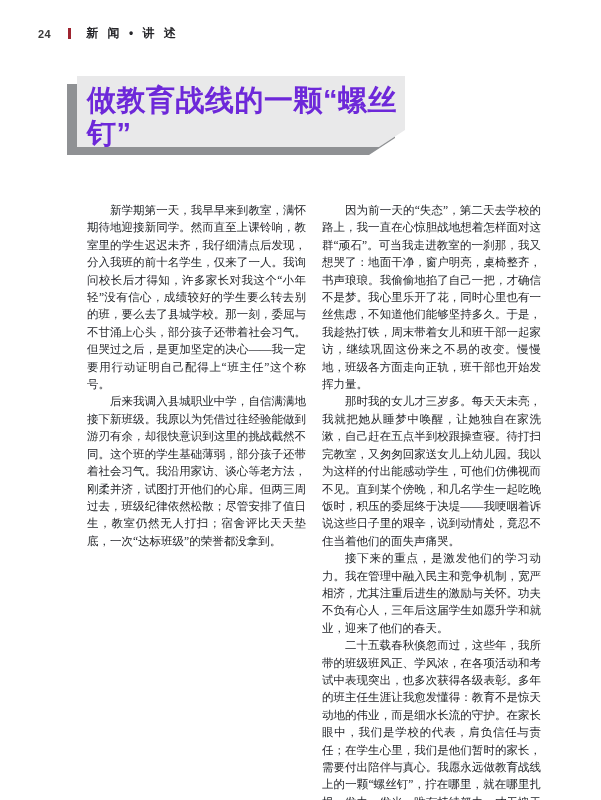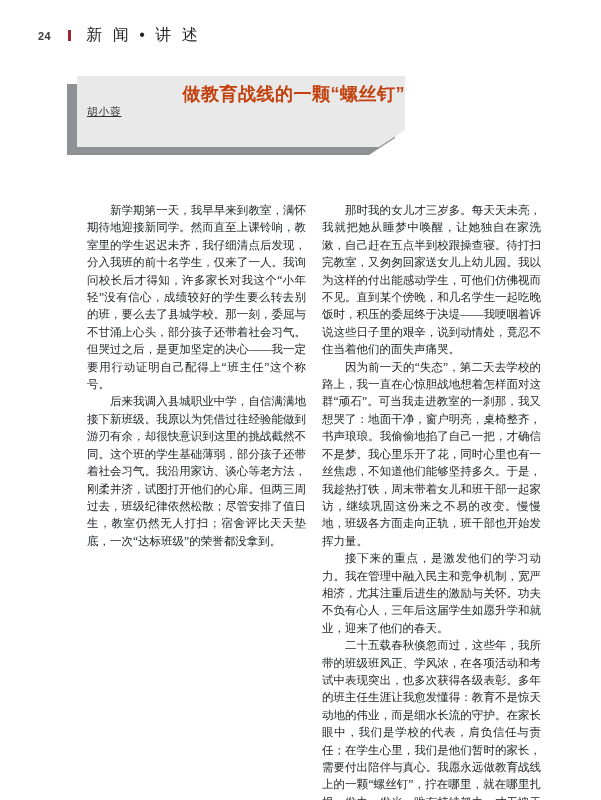--- a/index.html
+++ b/index.html
@@ -21,41 +21,41 @@
   }
   .page-num {
     font-size: 11px; font-weight: bold; color: #3a3a3a;
     letter-spacing: 0.5px;
   }
   .head-bar {
     width: 3px; height: 11px; background: var(--accent);
     margin: 0 5px 0 7px;
   }
   .section-title {
-    font-size: 16px; font-weight: normal; color: #26262a;
+    font-size: 12px; font-weight: bold; color: #26262a;
     letter-spacing: 3px;
   }
 
   
   .title-wrap { position: absolute; left: 67px; top: 76px; width: 340px; height: 82px; }
   .title-shadow {
     position: absolute; left: 0; top: 8px; width: 328px; height: 71px;
     background: #8f9194;
     clip-path: polygon(0 0, 100% 0, 100% calc(100% - 17px), calc(100% - 26px) 100%, 0 100%);
   }
   .title-box {
     position: absolute; left: 10px; top: 0; width: 328px; height: 71px;
     background: #e9e9ea;
     clip-path: polygon(0 0, 100% 0, 100% calc(100% - 17px), calc(100% - 26px) 100%, 0 100%);
     padding: 8px 0 0 10px;
   }
   .article-title {
     font-family: "Liberation Sans", "DejaVu Sans", sans-serif;
-    font-size: 18px; font-weight: bold; color: #c2410c;
-    letter-spacing: 0.5px; line-height: 1.15; text-align: right;
+    font-size: 29px; font-weight: bold; color: #6d28d9;
+    letter-spacing: 0.5px; line-height: 1.15;
   }
   .article-author {
     margin-top: 0;
     font-family: "Liberation Sans", "DejaVu Sans", sans-serif;
     font-size: 10.5px; color: #2e2e30; letter-spacing: 1px; text-decoration: underline;
   }
 
   
   .col {
     position: absolute; top: 202px; width: 219px;
@@ -83,18 +83,18 @@
     <div class="article-author">胡小蓉</div>
   </div>
 </div>
 
 <div class="col col-left">
   <p>新学期第一天，我早早来到教室，满怀期待地迎接新同学。然而直至上课铃响，教室里的学生迟迟未齐，我仔细清点后发现，分入我班的前十名学生，仅来了一人。我询问校长后才得知，许多家长对我这个“小年轻”没有信心，成绩较好的学生要么转去别的班，要么去了县城学校。那一刻，委屈与不甘涌上心头，部分孩子还带着社会习气。但哭过之后，是更加坚定的决心——我一定要用行动证明自己配得上“班主任”这个称号。</p>
   <p>后来我调入县城职业中学，自信满满地接下新班级。我原以为凭借过往经验能做到游刃有余，却很快意识到这里的挑战截然不同。这个班的学生基础薄弱，部分孩子还带着社会习气。我沿用家访、谈心等老方法，刚柔并济，试图打开他们的心扉。但两三周过去，班级纪律依然松散；尽管安排了值日生，教室仍然无人打扫；宿舍评比天天垫底，一次“达标班级”的荣誉都没拿到。</p>
 </div>
 
 <div class="col col-right">
+  <p>因为前一天的“失态”，第二天去学校的路上，我一直在心惊胆战地想着怎样面对这群“顽石”。可当我走进教室的一刹那，我又想哭了：地面干净，窗户明亮，桌椅整齐，书声琅琅。我偷偷地掐了自己一把，才确信不是梦。我心里乐开了花，同时心里也有一丝焦虑，不知道他们能够坚持多久。于是，我趁热打铁，周末带着女儿和班干部一起家访，继续巩固这份来之不易的改变。慢慢地，班级各方面走向正轨，班干部也开始发挥力量。</p>
   <p>那时我的女儿才三岁多。每天天未亮，我就把她从睡梦中唤醒，让她独自在家洗漱，自己赶在五点半到校跟操查寝。待打扫完教室，又匆匆回家送女儿上幼儿园。我以为这样的付出能感动学生，可他们仿佛视而不见。直到某个傍晚，和几名学生一起吃晚饭时，积压的委屈终于决堤——我哽咽着诉说这些日子里的艰辛，说到动情处，竟忍不住当着他们的面失声痛哭。</p>
-  <p>因为前一天的“失态”，第二天去学校的路上，我一直在心惊胆战地想着怎样面对这群“顽石”。可当我走进教室的一刹那，我又想哭了：地面干净，窗户明亮，桌椅整齐，书声琅琅。我偷偷地掐了自己一把，才确信不是梦。我心里乐开了花，同时心里也有一丝焦虑，不知道他们能够坚持多久。于是，我趁热打铁，周末带着女儿和班干部一起家访，继续巩固这份来之不易的改变。慢慢地，班级各方面走向正轨，班干部也开始发挥力量。</p>
   <p>接下来的重点，是激发他们的学习动力。我在管理中融入民主和竞争机制，宽严相济，尤其注重后进生的激励与关怀。功夫不负有心人，三年后这届学生如愿升学和就业，迎来了他们的春天。</p>
   <p>二十五载春秋倏忽而过，这些年，我所带的班级班风正、学风浓，在各项活动和考试中表现突出，也多次获得各级表彰。多年的班主任生涯让我愈发懂得：教育不是惊天动地的伟业，而是细水长流的守护。在家长眼中，我们是学校的代表，肩负信任与责任；在学生心里，我们是他们暂时的家长，需要付出陪伴与真心。我愿永远做教育战线上的一颗“螺丝钉”，拧在哪里，就在哪里扎根、发力、发光。唯有持续努力，才无愧于“老师”二字。</p>
 
 </div>
 
 </body></html>

